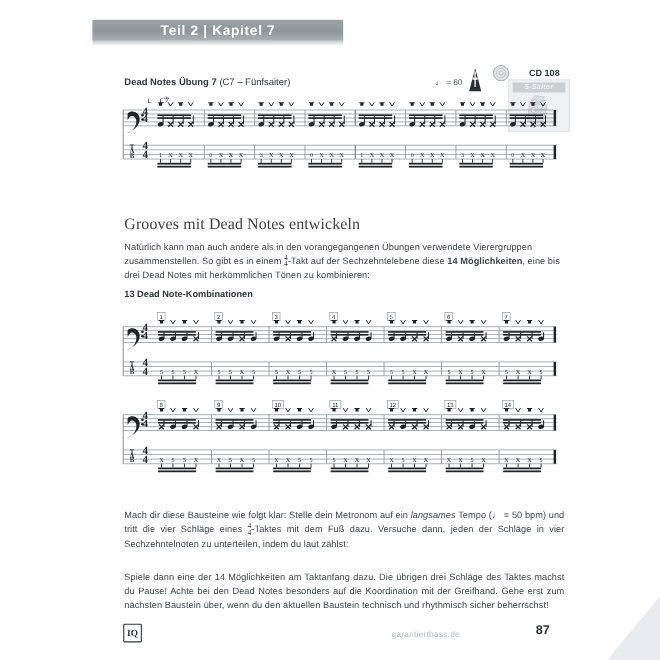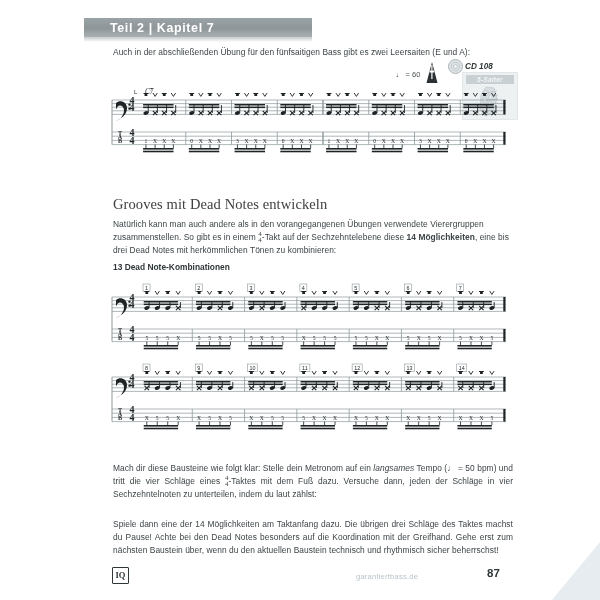--- a/index.html
+++ b/index.html
@@ -24,20 +24,21 @@
     background: linear-gradient(180deg,#9aa3a6 0%, #8e9699 55%, #aab1b3 100%);
     display: flex; align-items: center;
   }
   .header-band .title {
     color: #ffffff;
     font-size: 12.5px;
     font-weight: bold;
     letter-spacing: .6px;
     padding-left: 26px;
     white-space: nowrap;
+    margin-left: 36px;
   }
   .header-shadow {
     position: absolute;
     left: 84px; top: 37px;
     width: 228px; height: 5px;
     background: linear-gradient(180deg,rgba(150,157,160,.55),rgba(255,255,255,0));
   }
 
   
   .body-text {
@@ -62,21 +63,21 @@
     font-size: 7.5px; color: #4a5154; white-space: nowrap;
   }
   .metronome {
     position: absolute; left: 424px; top: 62px;
     width: 16px; height: 22px;
   }
   .metronome svg { display:block; }
 
   .cd-badge {
     position: absolute; left: 448px; top: 59px;
-    display: flex; align-items: center; gap: 2px; font-style: italic;
+    display: flex; align-items: center; gap: 18px;
   }
   .cd-badge .disc { width: 15px; height: 15px; }
   .cd-badge .cdlabel {
     font-size: 8.2px; font-weight: bold; color: #2f3638; white-space: nowrap;
   }
 
   
   .saiter-badge {
     position: absolute; left: 462px; top: 72px;
     width: 56px; height: 48px;
@@ -146,22 +147,25 @@
 </head>
 <body>
 
 <div id="page">
 
   <div class="header-band">
     <span class="title">Teil 2  |  Kapitel 7</span>
   </div>
   <div class="header-shadow"></div>
 
-  <div class="body-text lead">Auch in der abschließenden Übung für den fünfsaitigen Bass gibt es zwei Leersaiten (E und A):</div>
-
+
+  <div class="ex-title">
+    <span>Dead Notes Übung 7</span>
+    <span class="sub">(C7 – Fünfsaiter)</span>
+  </div>
 
   <div class="tempo-mark">♩ = 60</div>
 
   <div class="metronome">
     <svg width="16" height="22" viewBox="0 0 16 22">
       <polygon points="8,0 13.5,21 2.5,21" fill="#2a3033"></polygon>
       <rect x="7.3" y="3" width="1.2" height="14" fill="#ffffff"></rect>
       <rect x="5.6" y="8.5" width="4.6" height="2" fill="#ffffff"></rect>
     </svg>
   </div>

